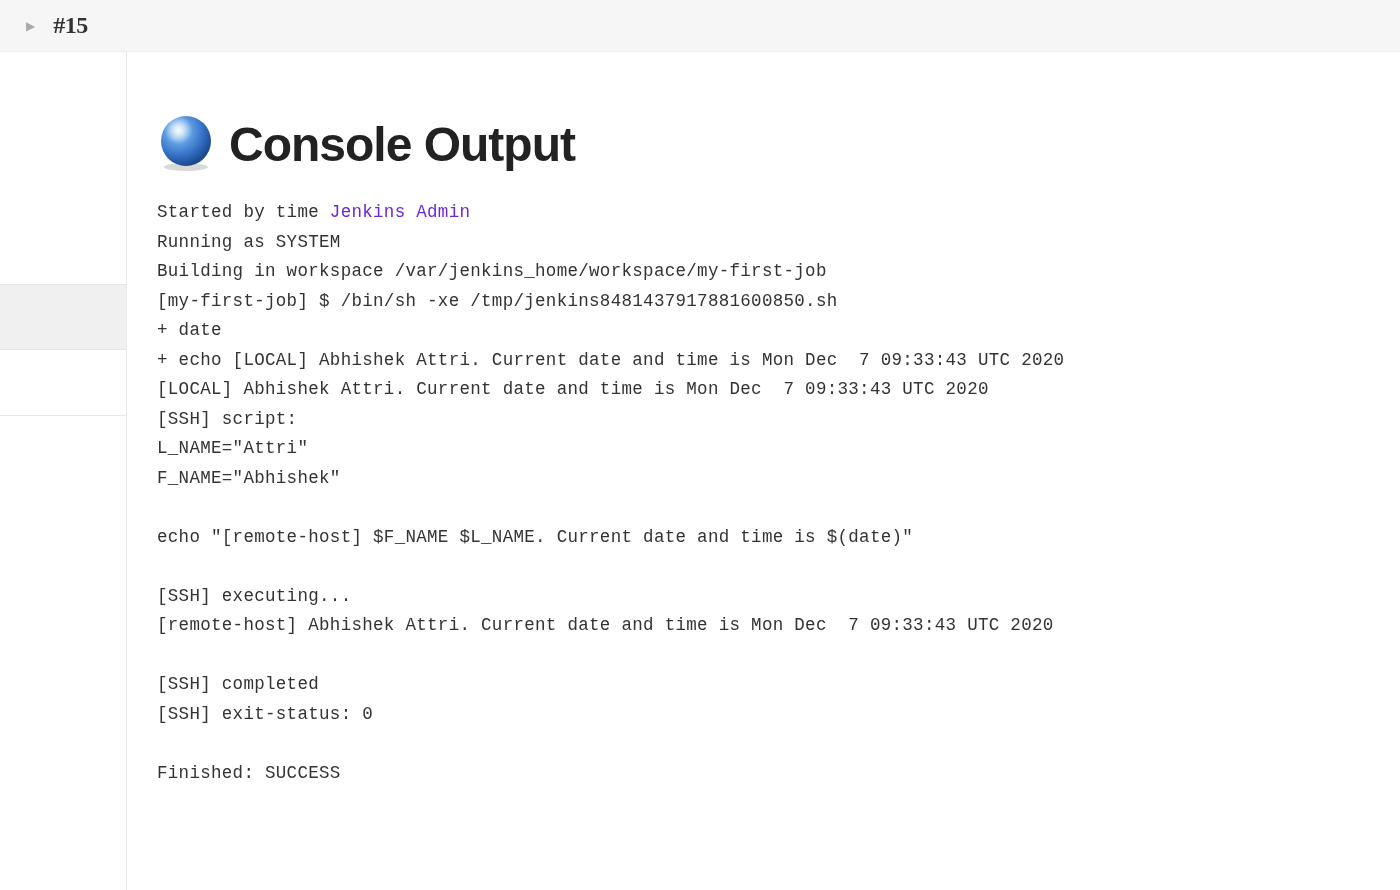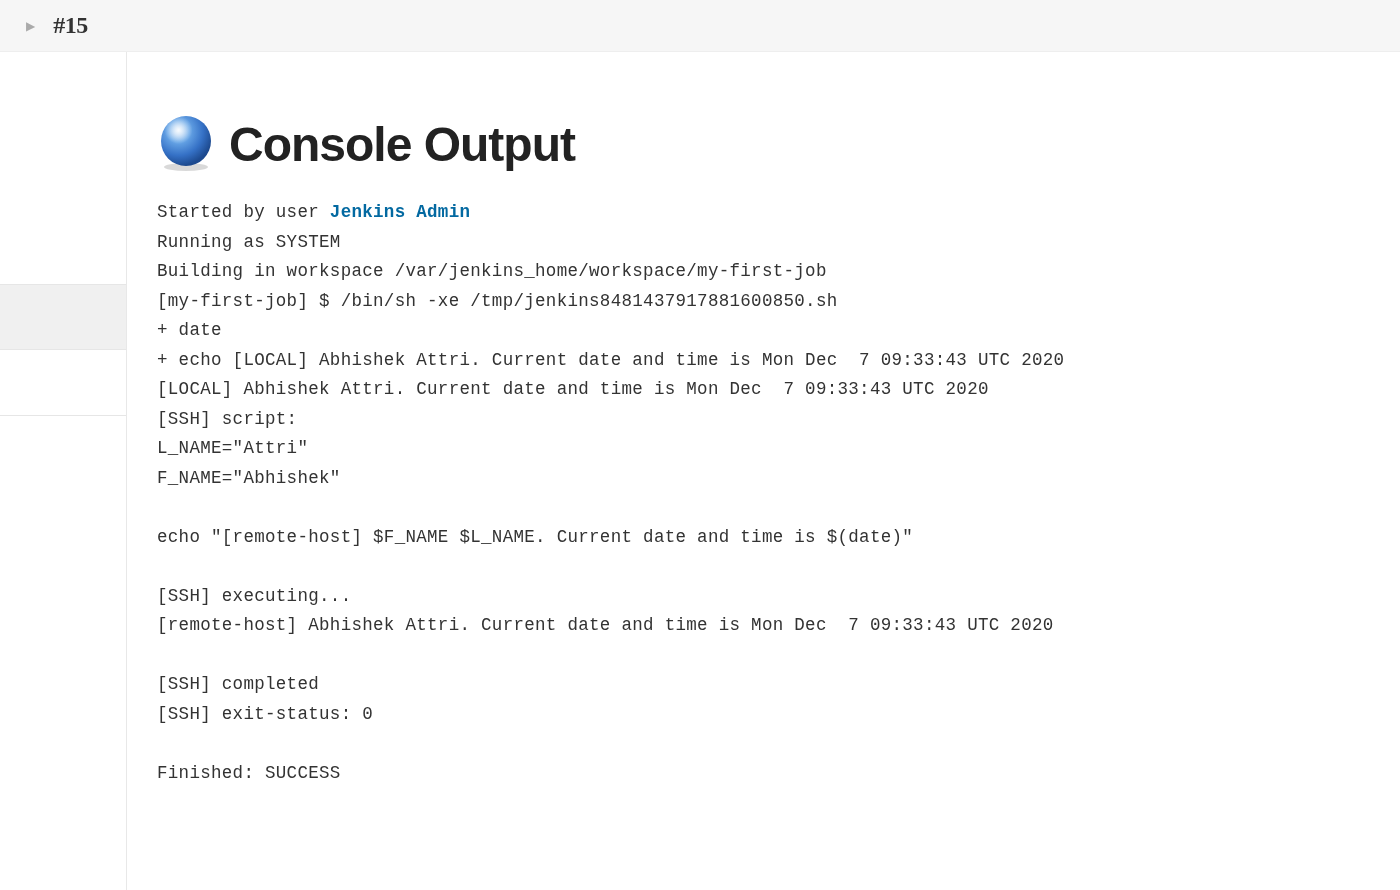--- a/index.html
+++ b/index.html
@@ -85,22 +85,22 @@
     }
     .console-output {
       font-family: "SFMono-Regular", Consolas, "Liberation Mono", Menlo, Courier, monospace;
       font-size: 17.5px;
       line-height: 29.5px;
       color: #333333;
       white-space: pre;
       letter-spacing: 0.3px;
     }
     .user-link {
-      color: #0369a1;
-      font-weight: 700;
+      color: #6d28d9;
+      font-weight: 400;
       cursor: pointer;
     }
   </style>
 </head>
 <body>
 
 <div class="breadcrumb-bar">
   <span class="breadcrumb-chevron">▶</span>
   <span class="breadcrumb-text">#15</span>
 </div>
@@ -129,21 +129,21 @@
             </radialGradient>
           </defs>
           <ellipse cx="29" cy="53" rx="22" ry="4" fill="rgba(0,0,0,0.15)"></ellipse>
           <circle cx="29" cy="27" r="25" fill="url(#ballgrad)"></circle>
           <circle cx="29" cy="27" r="25" fill="url(#shine)"></circle>
         </svg>
       </span>
       <h1 class="page-title">Console Output</h1>
     </div>
 
-    <pre class="console-output"><span>Started by user </span><a class="user-link">Jenkins Admin</a>
+    <pre class="console-output"><span>Started by time </span><a class="user-link">Jenkins Admin</a>
 <span id="console-lines">Running as SYSTEM
 Building in workspace /var/jenkins_home/workspace/my-first-job
 [my-first-job] $ /bin/sh -xe /tmp/jenkins8481437917881600850.sh
 + date
 + echo [LOCAL] Abhishek Attri. Current date and time is Mon Dec  7 09:33:43 UTC 2020
 [LOCAL] Abhishek Attri. Current date and time is Mon Dec  7 09:33:43 UTC 2020
 [SSH] script:
 L_NAME="Attri"
 F_NAME="Abhishek"
 

